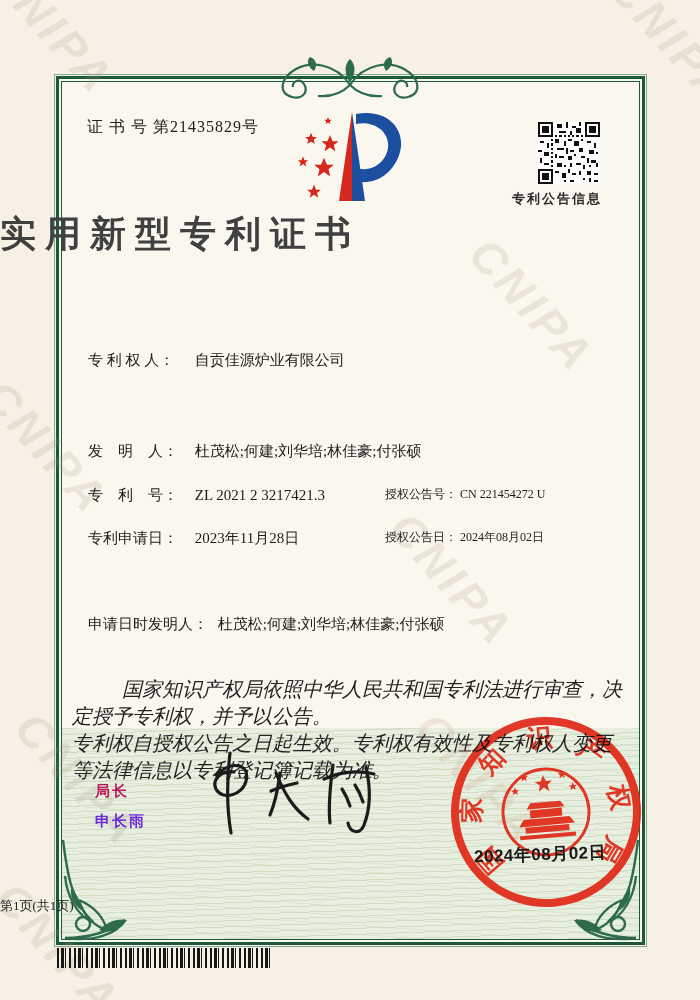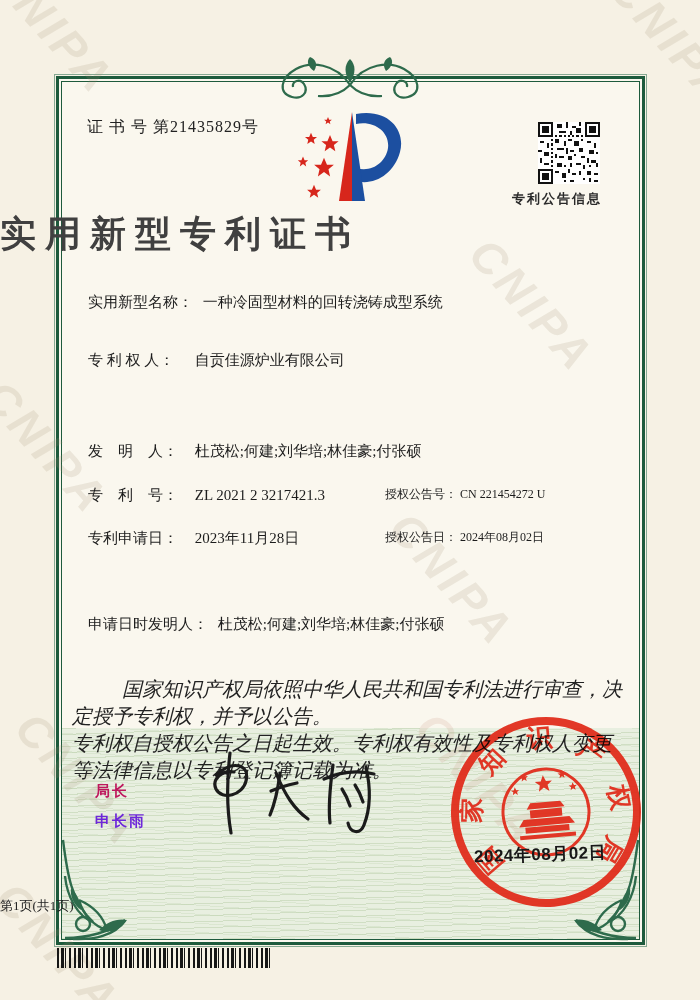--- a/index.html
+++ b/index.html
@@ -225,24 +225,20 @@
         <rect x="23" y="23" width="2" height="2"></rect>
           <rect x="26" y="24" width="2" height="1"></rect>
           <rect x="24" y="26" width="1" height="2"></rect>
           <rect x="26" y="27" width="2" height="1"></rect>
       </g>
     </svg>
     <div class="qr-caption">专利公告信息</div>
 
     <div class="title">实用新型专利证书</div>
 
-    <div class="row" style="top:293px">
-      <span class="lbl">实用新型名称：</span>
-      <span class="val">一种冷固型材料的回转浇铸成型系统</span>
-    </div>
     <div class="row" style="top:351px">
       <span class="lbl">专 利 权 人：</span>
       <span class="val">自贡佳源炉业有限公司</span>
     </div>
     <div class="row" style="top:442px">
       <span class="lbl">发　明　人：</span>
       <span class="val">杜茂松;何建;刘华培;林佳豪;付张硕</span>
     </div>
     <div class="row" style="top:486px">
       <span class="lbl">专　利　号：</span>

